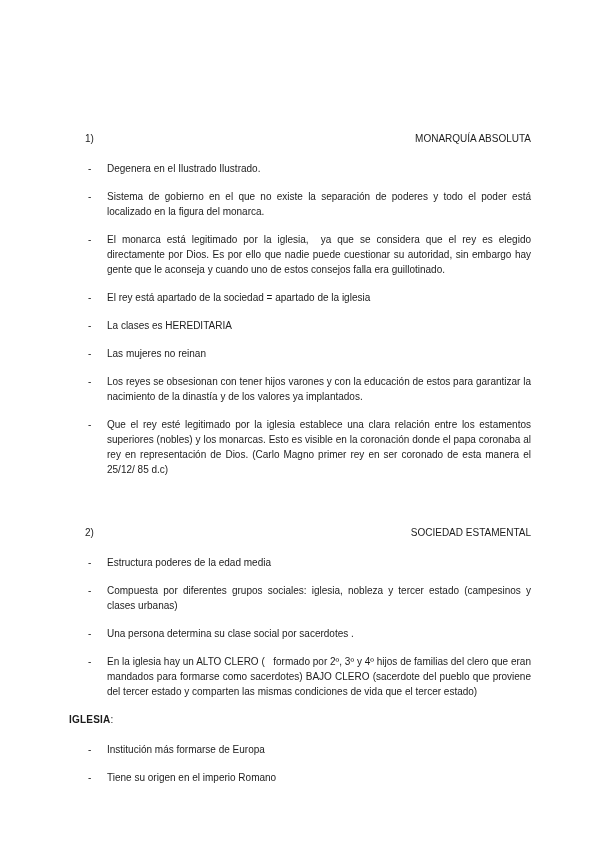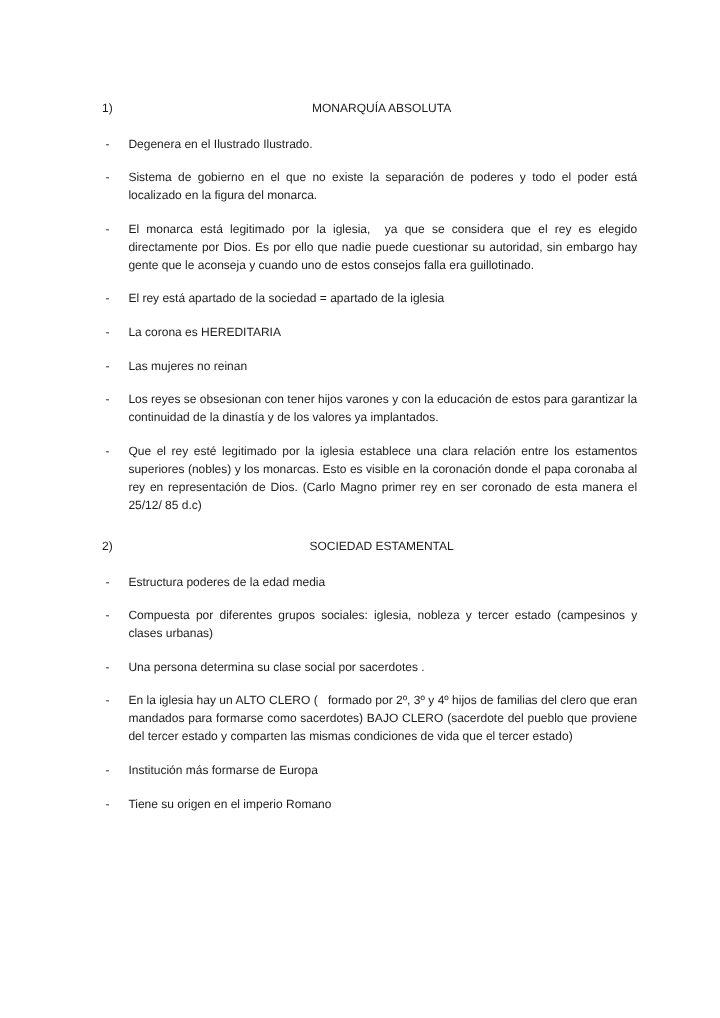--- a/index.html
+++ b/index.html
@@ -40,21 +40,22 @@
     margin-bottom: 15px;
   }
   .block.numbered .marker {
     position: absolute;
     left: 16px;
     top: 0;
   }
   .block.numbered .text {
     display: block;
     padding-left: 36px;
-    text-align: center;
+    text-align: right;
+    margin-top: 48px;
   }
   .block.section {
     margin-bottom: 15px;
     text-align: left;
   }
   .block.section .bold {
     font-weight: bold;
     letter-spacing: 0.2px;
   }
   .block.extra-gap {
@@ -81,29 +82,29 @@
       <div class="block bullet">
         <span class="marker">-</span>
         <span class="text">El monarca está legitimado por la iglesia,&nbsp; ya que se considera que el rey es elegido directamente por Dios. Es por ello que nadie puede cuestionar su autoridad, sin embargo hay gente que le aconseja y cuando uno de estos consejos falla era guillotinado.</span>
       </div>
       <div class="block bullet">
         <span class="marker">-</span>
         <span class="text">El rey está apartado de la sociedad = apartado de la iglesia</span>
       </div>
       <div class="block bullet">
         <span class="marker">-</span>
-        <span class="text">La corona es HEREDITARIA</span>
+        <span class="text">La clases es HEREDITARIA</span>
       </div>
       <div class="block bullet">
         <span class="marker">-</span>
         <span class="text">Las mujeres no reinan</span>
       </div>
       <div class="block bullet">
         <span class="marker">-</span>
-        <span class="text">Los reyes se obsesionan con tener hijos varones y con la educación de estos para garantizar la continuidad de la dinastía y de los valores ya implantados.</span>
+        <span class="text">Los reyes se obsesionan con tener hijos varones y con la educación de estos para garantizar la nacimiento de la dinastía y de los valores ya implantados.</span>
       </div>
       <div class="block bullet">
         <span class="marker">-</span>
         <span class="text">Que el rey esté legitimado por la iglesia establece una clara relación entre los estamentos superiores (nobles) y los monarcas. Esto es visible en la coronación donde el papa coronaba al rey en representación de Dios. (Carlo Magno primer rey en ser coronado de esta manera el 25/12/ 85 d.c)</span>
       </div>
       <div class="block numbered extra-gap">
         <span class="marker">2)</span>
         <span class="text">SOCIEDAD ESTAMENTAL</span>
       </div>
       <div class="block bullet">
@@ -115,20 +116,21 @@
         <span class="text">Compuesta por diferentes grupos sociales: iglesia, nobleza y tercer estado (campesinos y clases urbanas)</span>
       </div>
       <div class="block bullet">
         <span class="marker">-</span>
         <span class="text">Una persona determina su clase social por sacerdotes .</span>
       </div>
       <div class="block bullet">
         <span class="marker">-</span>
         <span class="text">En la iglesia hay un ALTO CLERO (&nbsp;&nbsp; formado por 2º, 3º y 4º hijos de familias del clero que eran mandados para formarse como sacerdotes) BAJO CLERO (sacerdote del pueblo que proviene del tercer estado y comparten las mismas condiciones de vida que el tercer estado)</span>
       </div>
+      <div class="block section"><span class="bold">IGLESIA</span><span>:</span></div>
       <div class="block bullet">
         <span class="marker">-</span>
         <span class="text">Institución más formarse de Europa</span>
       </div>
       <div class="block bullet">
         <span class="marker">-</span>
         <span class="text">Tiene su origen en el imperio Romano</span>
       </div>
     </div>
 </div>

